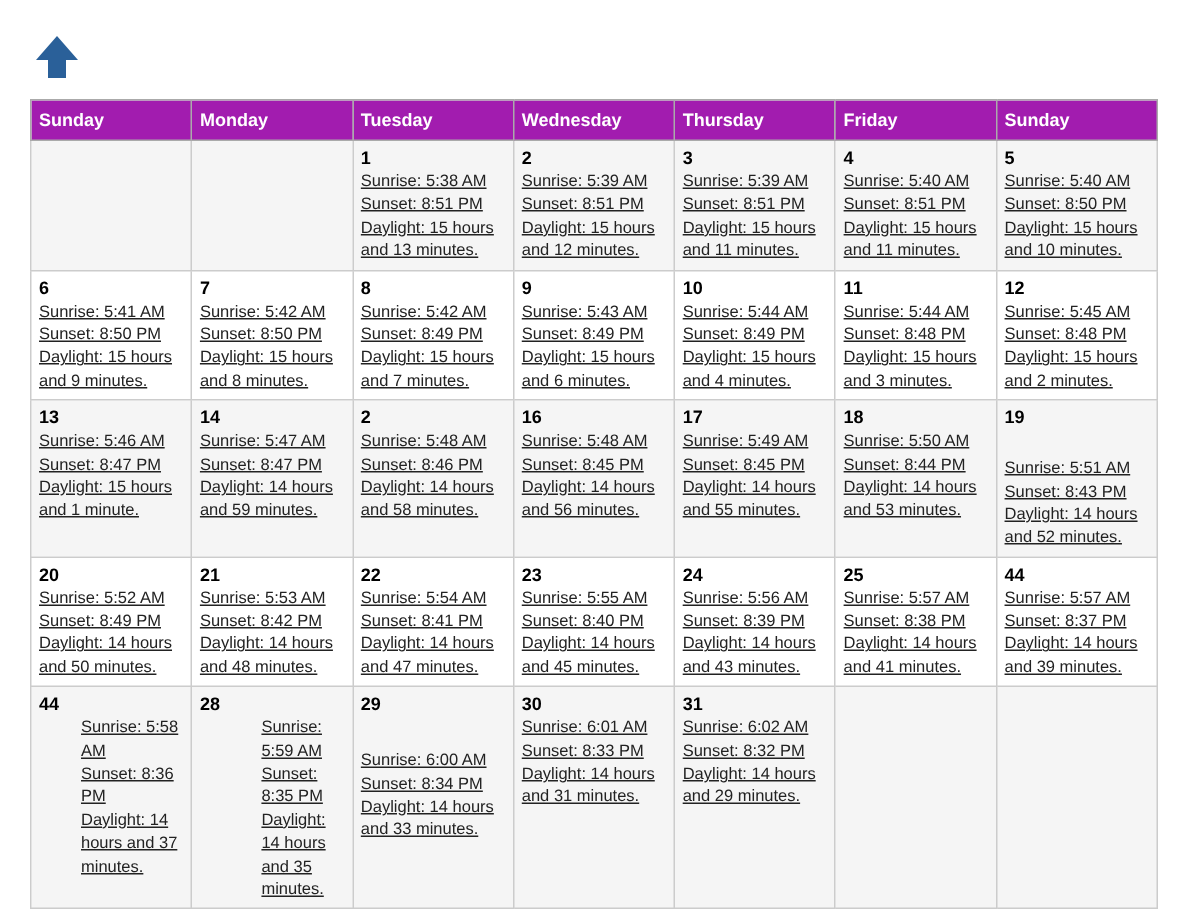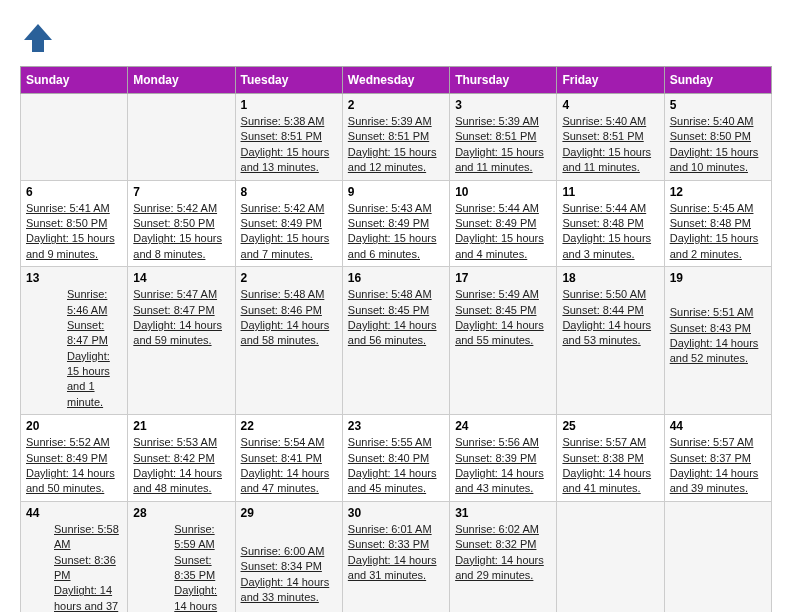--- a/index.html
+++ b/index.html
@@ -194,21 +194,21 @@
         <td>
           <span class="day-num">12</span>
           <div class="day-info" style="white-space: pre-line;">Sunrise: 5:45 AM
 Sunset: 8:48 PM
 Daylight: 15 hours and 2 minutes.</div>
         </td>
       </tr>
       <tr>
         <td>
           <span class="day-num">13</span>
-          <div class="day-info" style="white-space: pre-line; margin-left: 41px;">Sunrise: 5:46 AM
+          <div class="day-info" style="white-space: pre-line;">Sunrise: 5:46 AM
 Sunset: 8:47 PM
 Daylight: 15 hours and 1 minute.</div>
         </td>
         <td>
           <span class="day-num">14</span>
           <div class="day-info" style="white-space: pre-line;">Sunrise: 5:47 AM
 Sunset: 8:47 PM
 Daylight: 14 hours and 59 minutes.</div>
         </td>
         <td>

